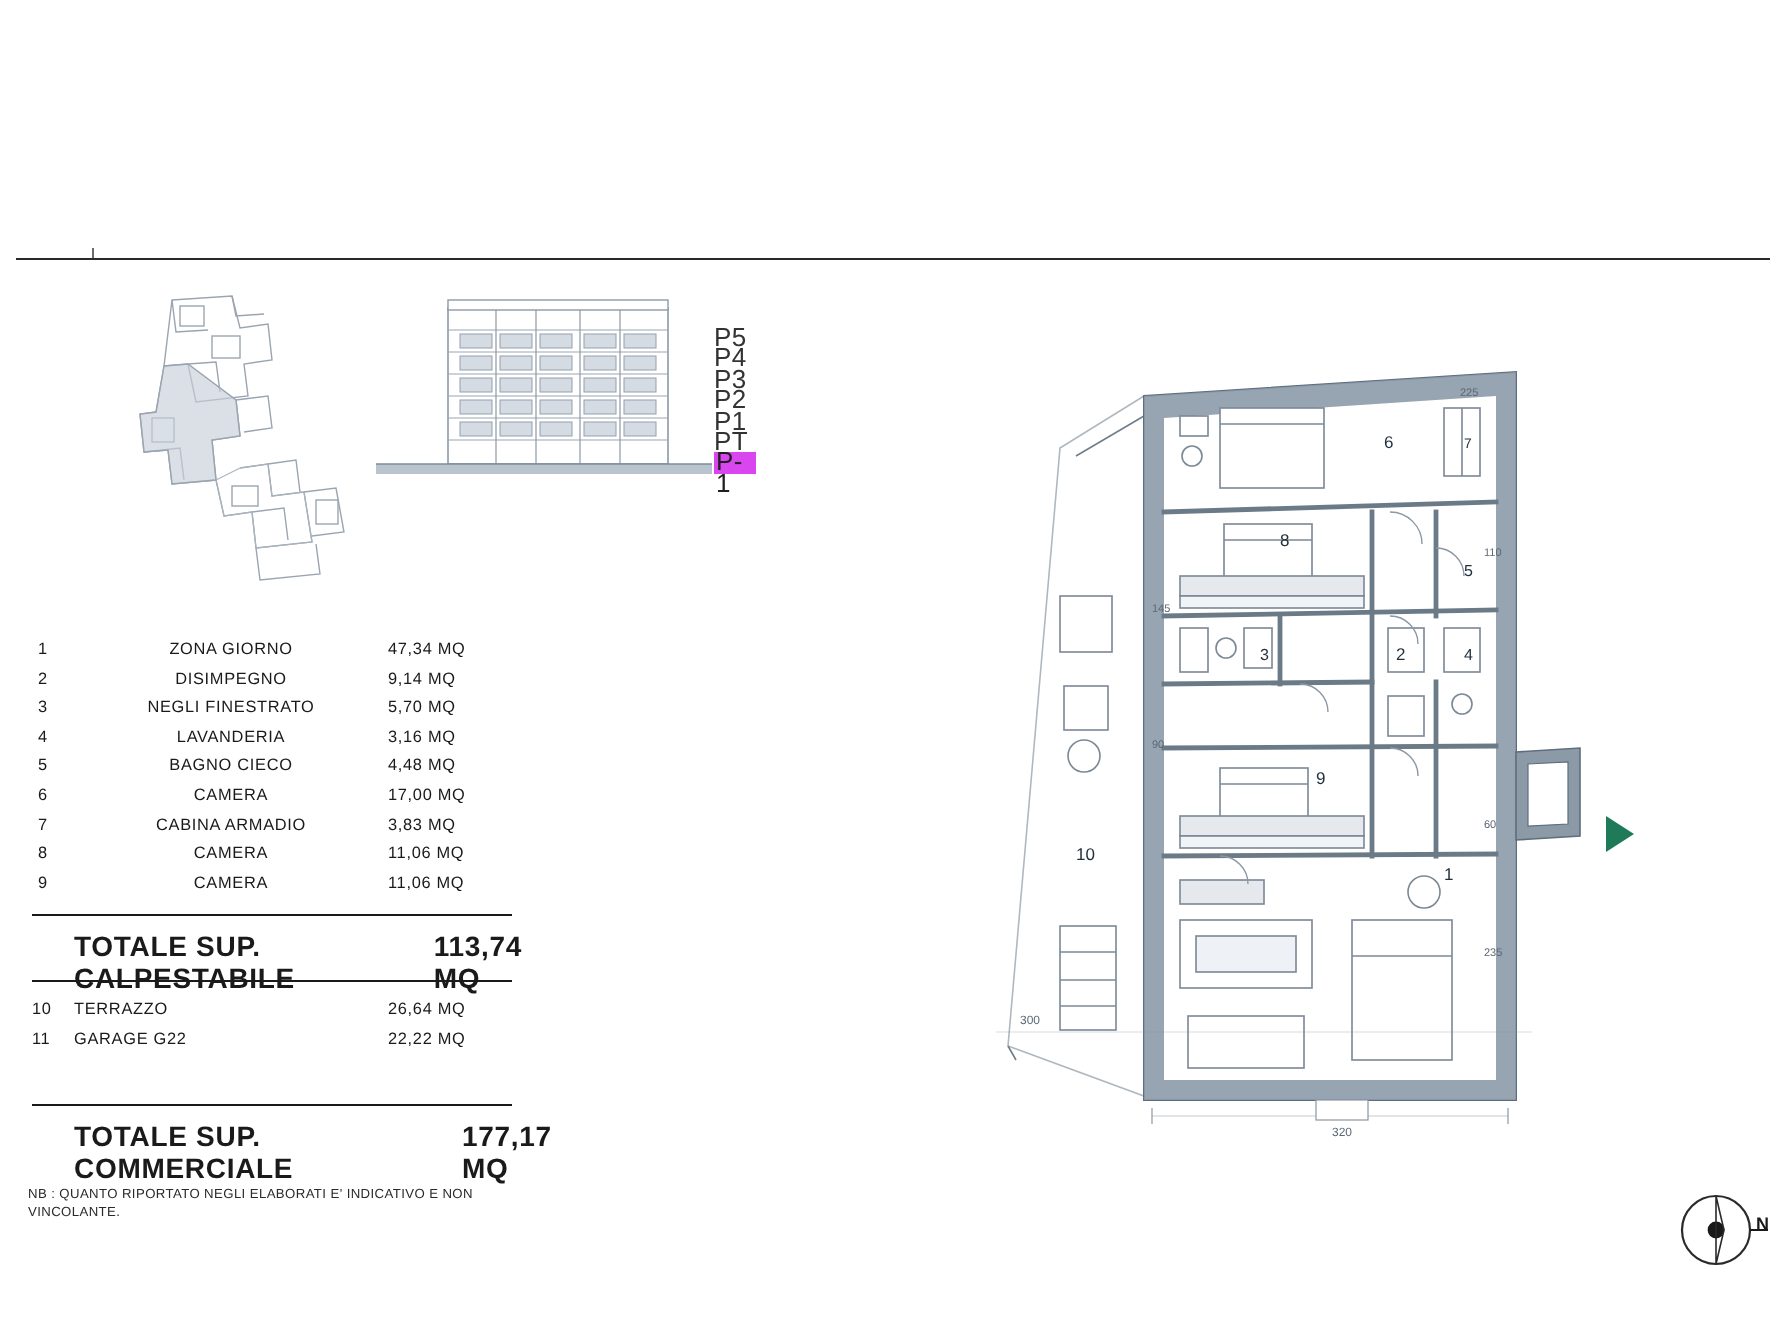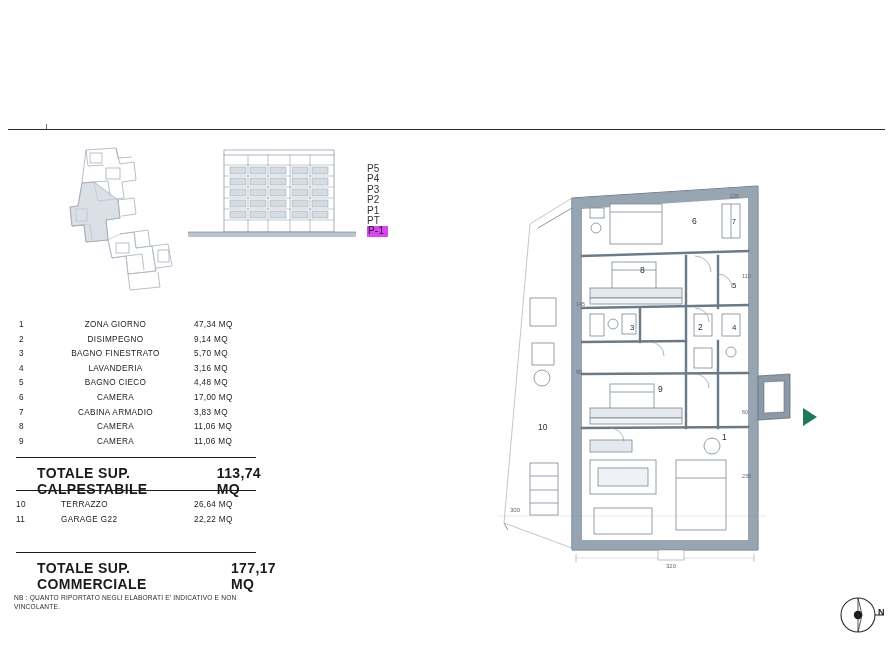--- a/index.html
+++ b/index.html
@@ -54,24 +54,24 @@
     left: 188px;
     top: 148px;
     width: 168px;
     height: 97px;
   }
   .elevation svg { display: block; }
 
   
   .levels {
     position: absolute;
-    left: 367px;
+    left: 357px;
     top: 164px;
     width: 44px;
-    font-size: 10px;
+    font-size: 13px;
     line-height: 10.4px;
     letter-spacing: .2px;
     color: #333;
   }
   .levels div { height: 10.4px; }
   .levels .lv-base {
     background: #d946ef;
     color: #1f1f1f;
     padding-left: 1px;
     width: 20px;
@@ -133,21 +133,21 @@
     width: 250px;
     font-size: 8.2px;
     letter-spacing: .35px;
   }
   .legend2 .row {
     display: flex;
     align-items: baseline;
     height: 14.6px;
   }
   .legend2 .num { width: 21px; flex: none; }
-  .legend2 .name { flex: 1 1 auto; margin-left: 24px; }
+  .legend2 .name { flex: 1 1 auto; }
   .legend2 .area { width: 72px; flex: none; }
 
   .total-comm {
     position: absolute;
     left: 16px;
     top: 560px;
     width: 280px;
   }
   .note {
     position: absolute;
@@ -303,21 +303,21 @@
       <span class="name">ZONA GIORNO</span>
       <span class="area">47,34 MQ</span>
     </div>
     <div class="row">
       <span class="num">2</span>
       <span class="name">DISIMPEGNO</span>
       <span class="area">9,14 MQ</span>
     </div>
     <div class="row">
       <span class="num">3</span>
-      <span class="name">BAGNO FINESTRATO</span>
+      <span class="name">NEGLI FINESTRATO</span>
       <span class="area">5,70 MQ</span>
     </div>
     <div class="row">
       <span class="num">4</span>
       <span class="name">LAVANDERIA</span>
       <span class="area">3,16 MQ</span>
     </div>
     <div class="row">
       <span class="num">5</span>
       <span class="name">BAGNO CIECO</span>

